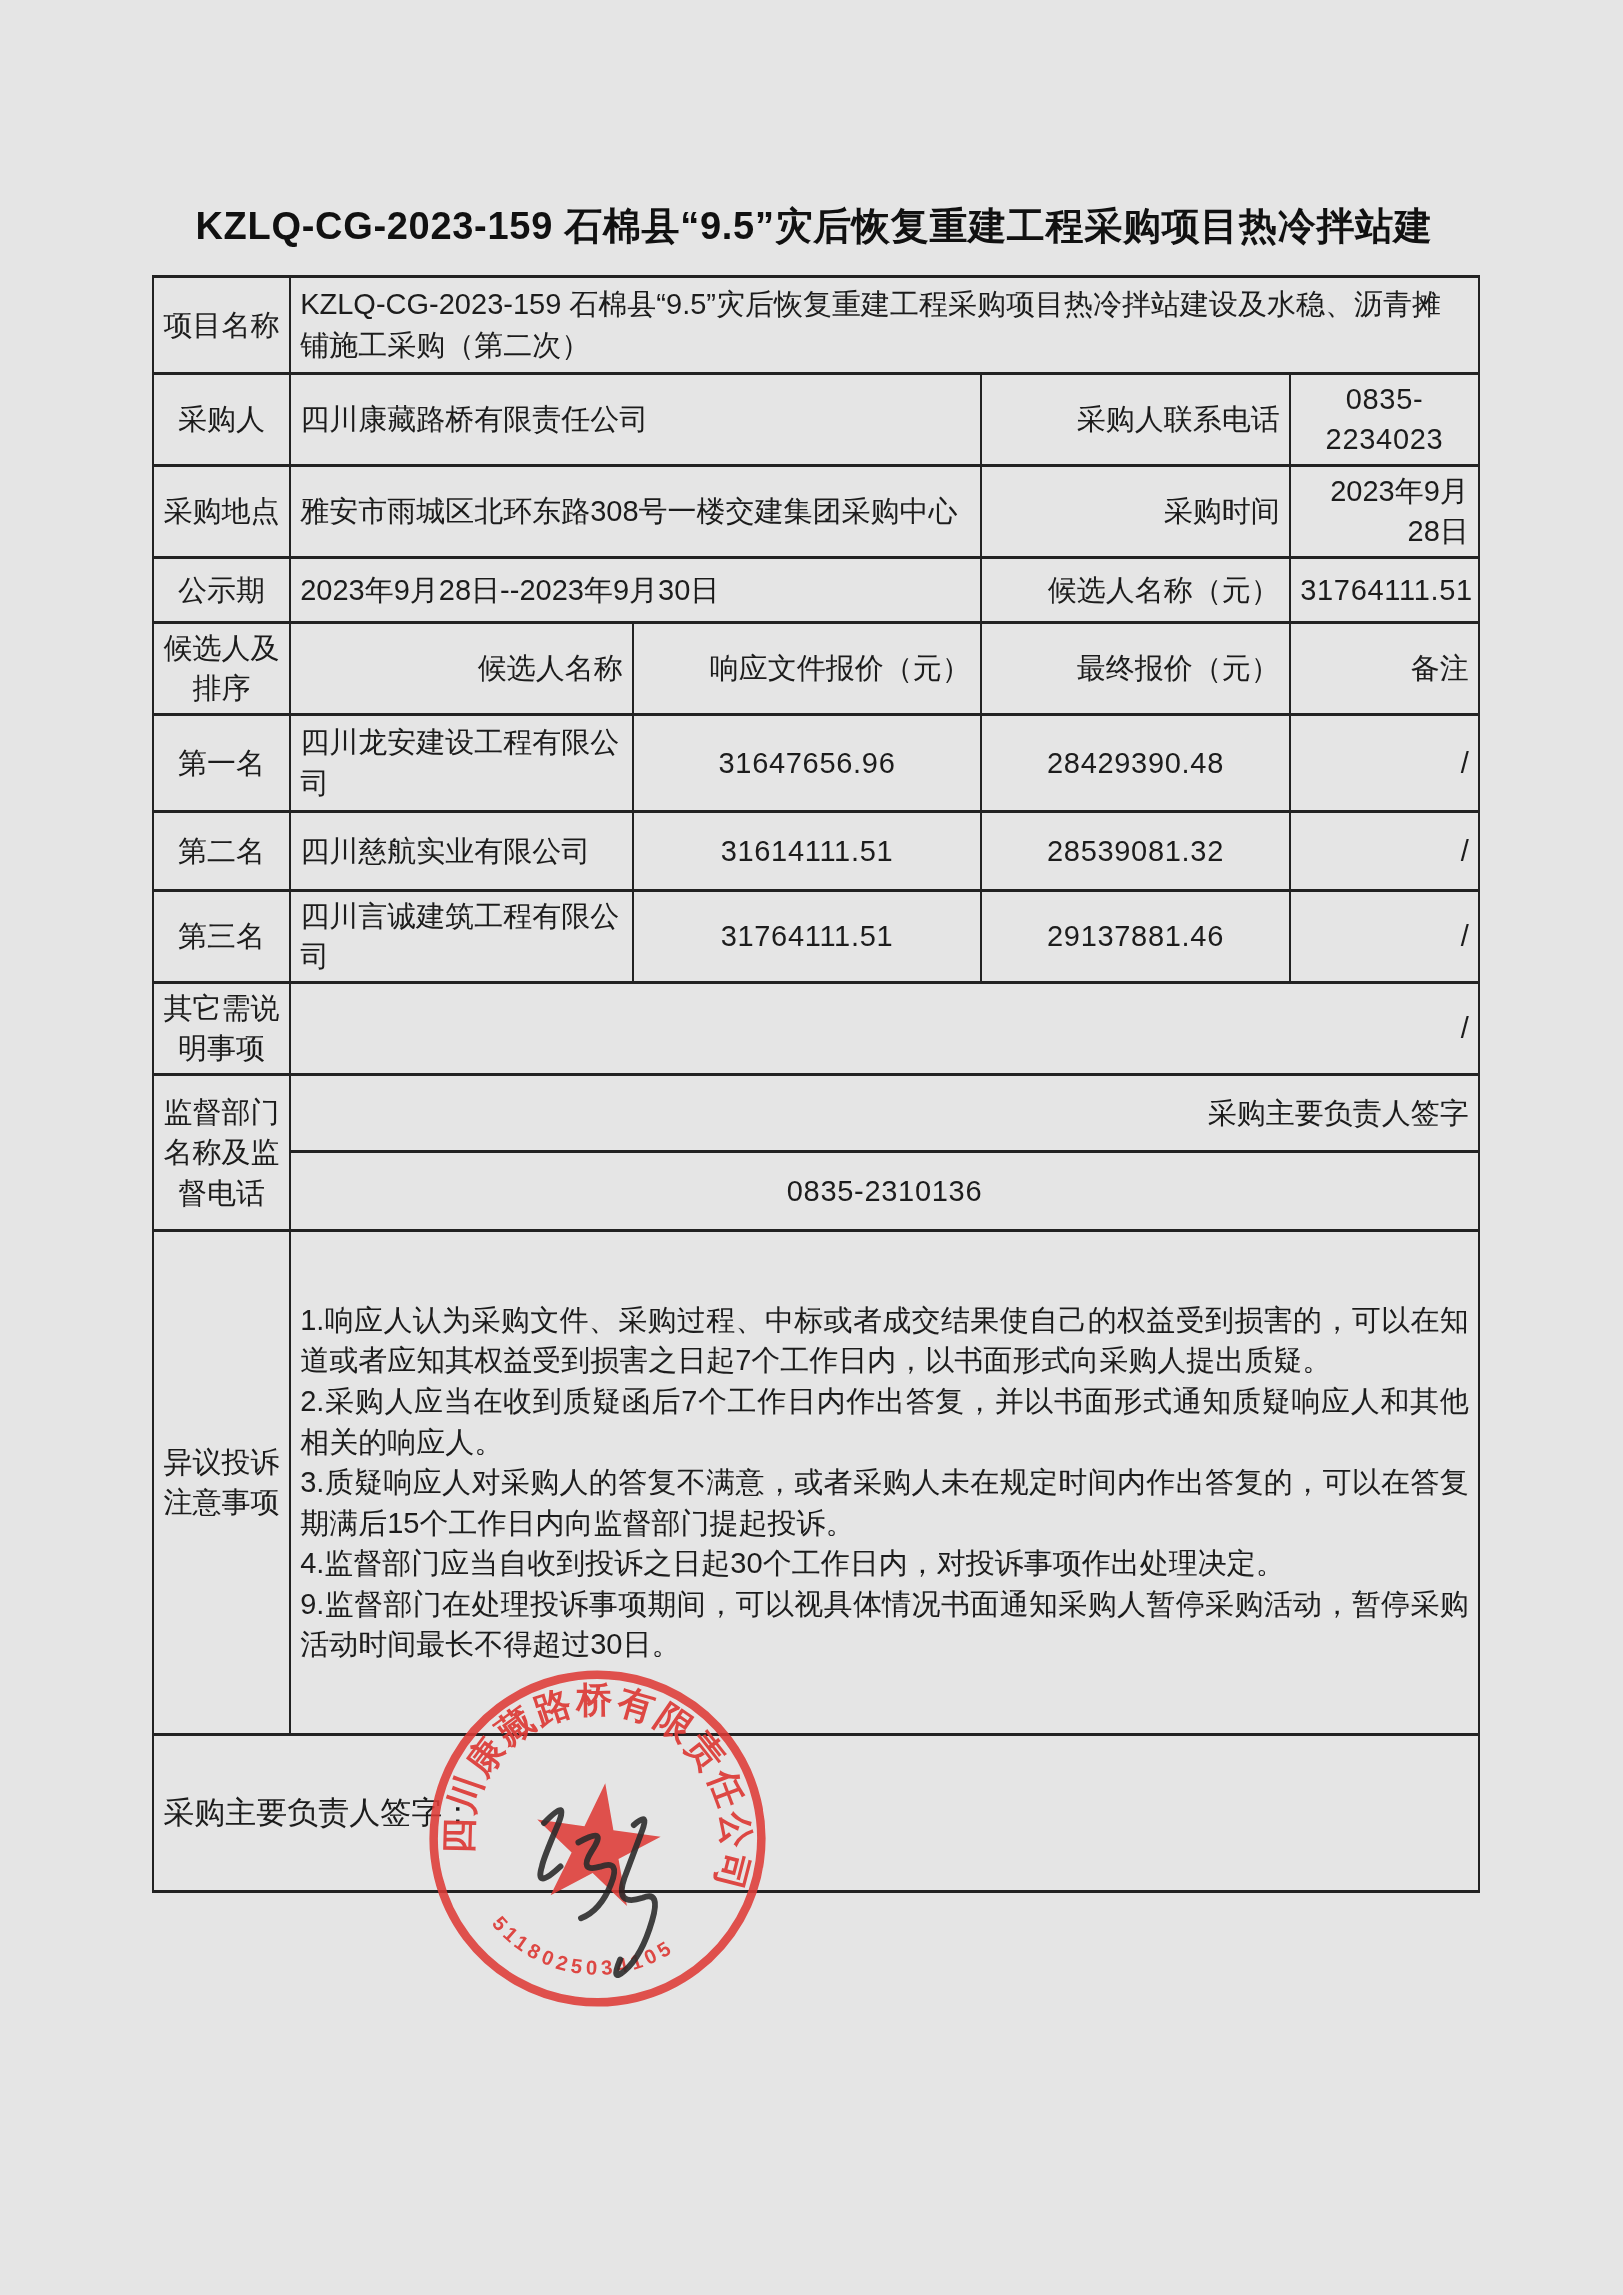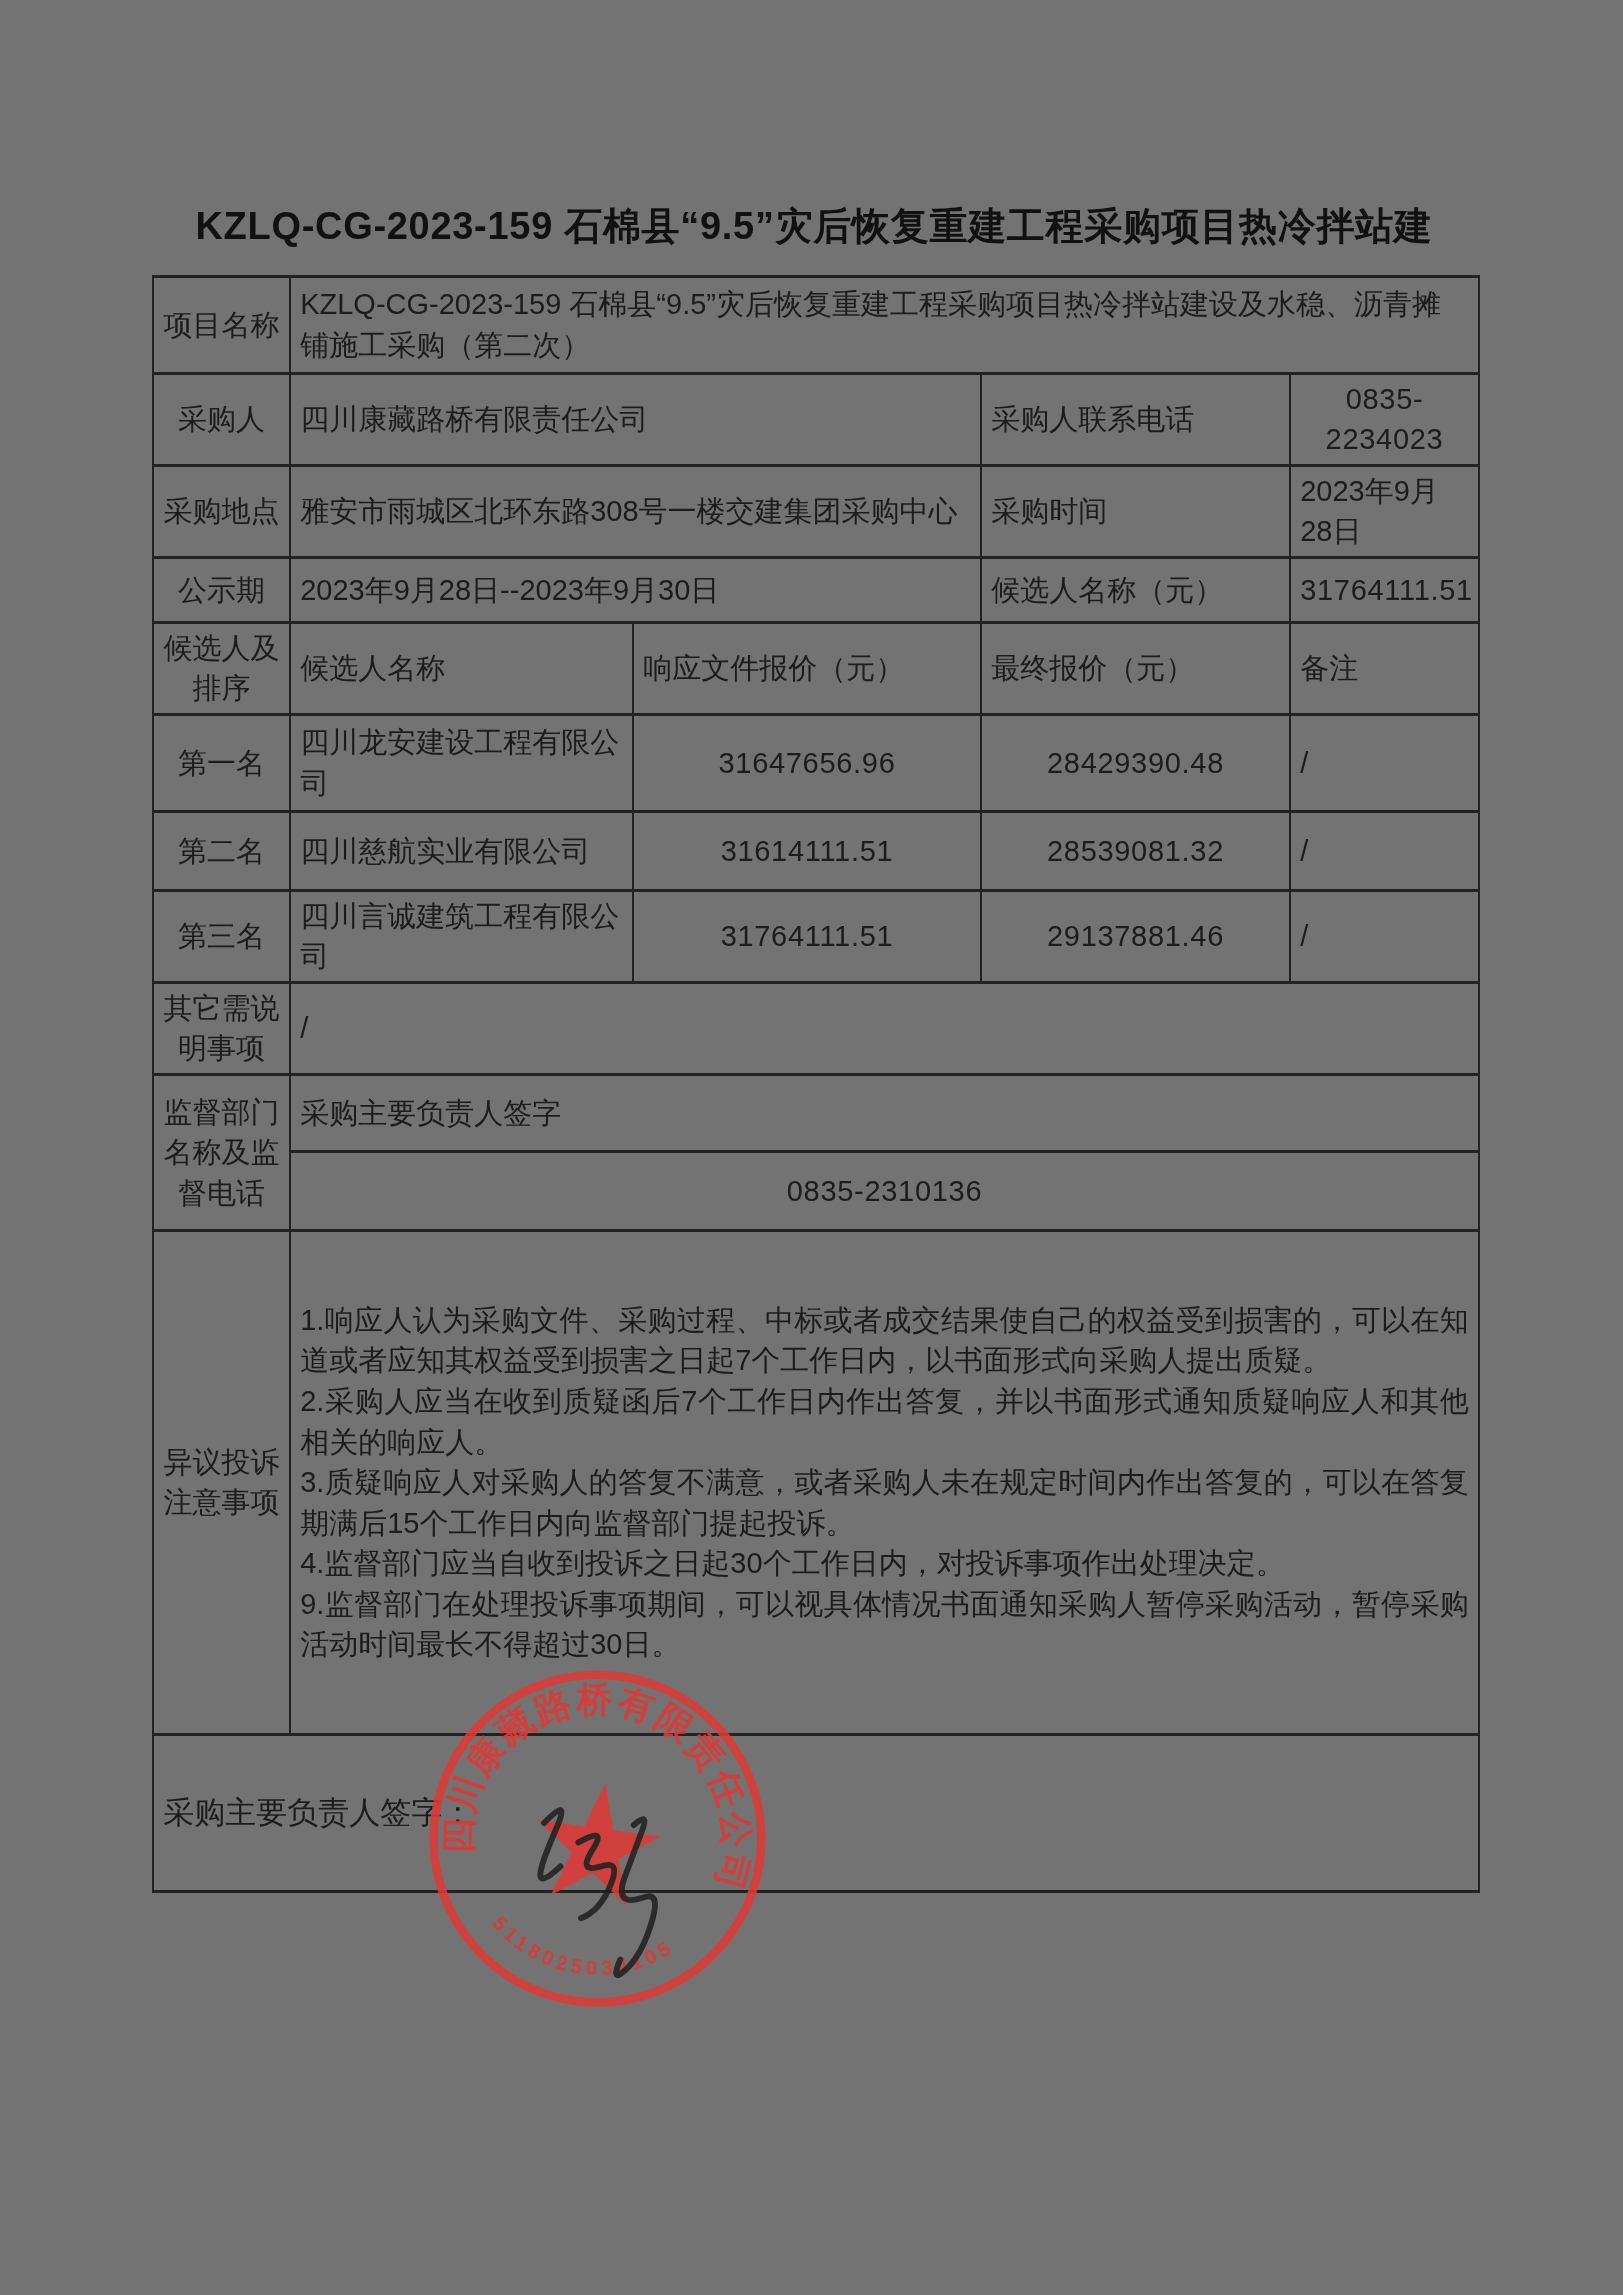--- a/index.html
+++ b/index.html
@@ -4,41 +4,41 @@
 <style>
   * { box-sizing: border-box; margin: 0; padding: 0; }
   html,body { background:#ffffff; }
   body {
     width: 1623px; height: 2295px;
     position: relative;
     font-family: "Liberation Sans", "DejaVu Sans", sans-serif;
     color: #1a1a1a;
     overflow: hidden;
   }
-  .page { position:absolute; inset:0; background:#737373;padding-left:28px; }
+  .page { position:absolute; inset:0; background:#e5e5e5;padding-left:28px; }
 
   .title {
     position:absolute; left:151px; top:195px; width:1326px;
     font-size:38px; font-weight:bold; line-height:63px;
     text-align:center; letter-spacing:0.7px; color:#111;
   }
 
   table.doc {
     position:absolute; left:152px; top:275px;
     width:1326px; table-layout:fixed; border-collapse:collapse;
     font-size:29px; color:#1c1c1c;
   }
   table.doc td {
     border:2px solid #222; border-top-width:3.9px; border-bottom-width:3.9px;
     vertical-align:middle; padding:3.9px 9.2px; line-height:1.4;
     overflow:hidden;
   }
   td.lab { text-align:center; padding:3.9px 5.2px; }
   td.left { text-align:left; }
-  td.ctr { text-align:left; }
+  td.ctr { text-align:right; }
   td.num { text-align:center; letter-spacing:0.7px;margin-left:36px; }
 
   tr.r1  td { height:97px; }
   tr.r2  td { height:80px; }
   tr.r3  td { height:92px; }
   tr.r4  td { height:65px; }
   tr.r5  td { height:92px; }
   tr.r6  td { height:97px; }
   tr.r7  td { height:79px; }
   tr.r8  td { height:81px; }

